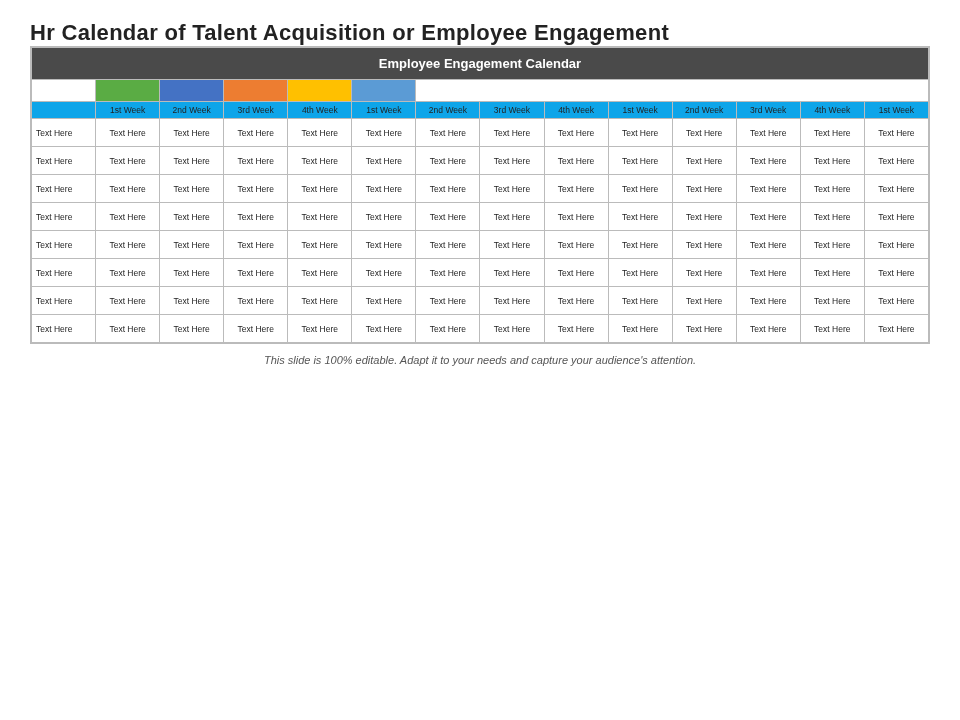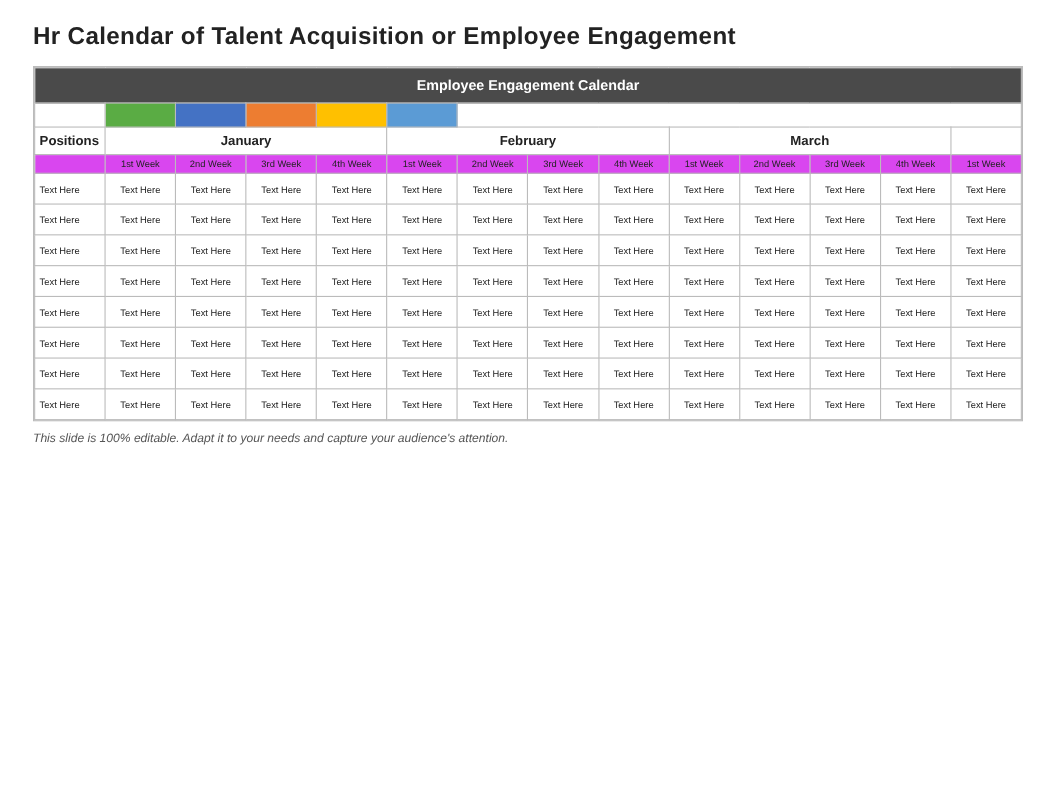--- a/index.html
+++ b/index.html
@@ -7,21 +7,20 @@
       font-family: Arial, sans-serif;
       background: #fff;
       width: 960px;
       min-height: 720px;
       padding: 20px 30px 15px 30px;
     }
     h1 {
       font-size: 22px;
       font-weight: bold;
       color: #222;
-      margin-bottom: 14px;
       letter-spacing: 0.3px;
     }
     .table-wrapper {
       width: 100%;
       border: 1px solid #bbb;
     }
     table {
       width: 100%;
       border-collapse: collapse;
       table-layout: fixed;
@@ -57,21 +56,21 @@
     }
     .month-row td {
       font-weight: bold;
       font-size: 12px;
       padding: 5px 4px;
       background: #fff;
       text-align: center;
     }
     .week-row td {
       font-size: 8.5px;
-      background: #d946ef;
+      background: #0ea5e9;
       padding: 3px 2px;
     }
     .positions-label {
       font-weight: bold;
       font-size: 13px;
       text-align: left !important;
       padding-left: 4px !important;
     }
     .data-row td {
       font-size: 8.5px;
@@ -82,21 +81,21 @@
       text-align: left !important;
       padding-left: 4px !important;
       font-size: 9px;
     }
     .green-cell { background: #5aac44; }
     .blue-cell { background: #4472c4; }
     .orange-cell { background: #ed7d31; }
     .yellow-cell { background: #ffc000; }
     .lt-blue-cell { background: #5b9bd5; }
     .footer-text {
-      text-align: left;
+      text-align: center;
       margin-top: 10px;
       font-style: italic;
       font-size: 11px;
       color: #555;
     }
   </style>
 </head>
 <body>
 
 <h1>Hr Calendar of Talent Acquisition or Employee Engagement</h1>
@@ -113,27 +112,20 @@
     <tr class="color-row">
       <td></td>
       <td class="green-cell"></td>
       <td class="blue-cell"></td>
       <td class="orange-cell"></td>
       <td class="yellow-cell"></td>
       <td class="lt-blue-cell"></td>
       <td colspan="8"></td>
     </tr>
 
-    <tr class="month-row">
-      <td class="positions-label">Positions</td>
-      <td colspan="4">January</td>
-      <td colspan="4">February</td>
-      <td colspan="4">March</td>
-      <td></td>
-    </tr>
 
     <tr class="week-row">
       <td></td>
       <td>1st Week</td>
       <td>2nd Week</td>
       <td>3rd Week</td>
       <td>4th Week</td>
       <td>1st Week</td>
       <td>2nd Week</td>
       <td>3rd Week</td>

